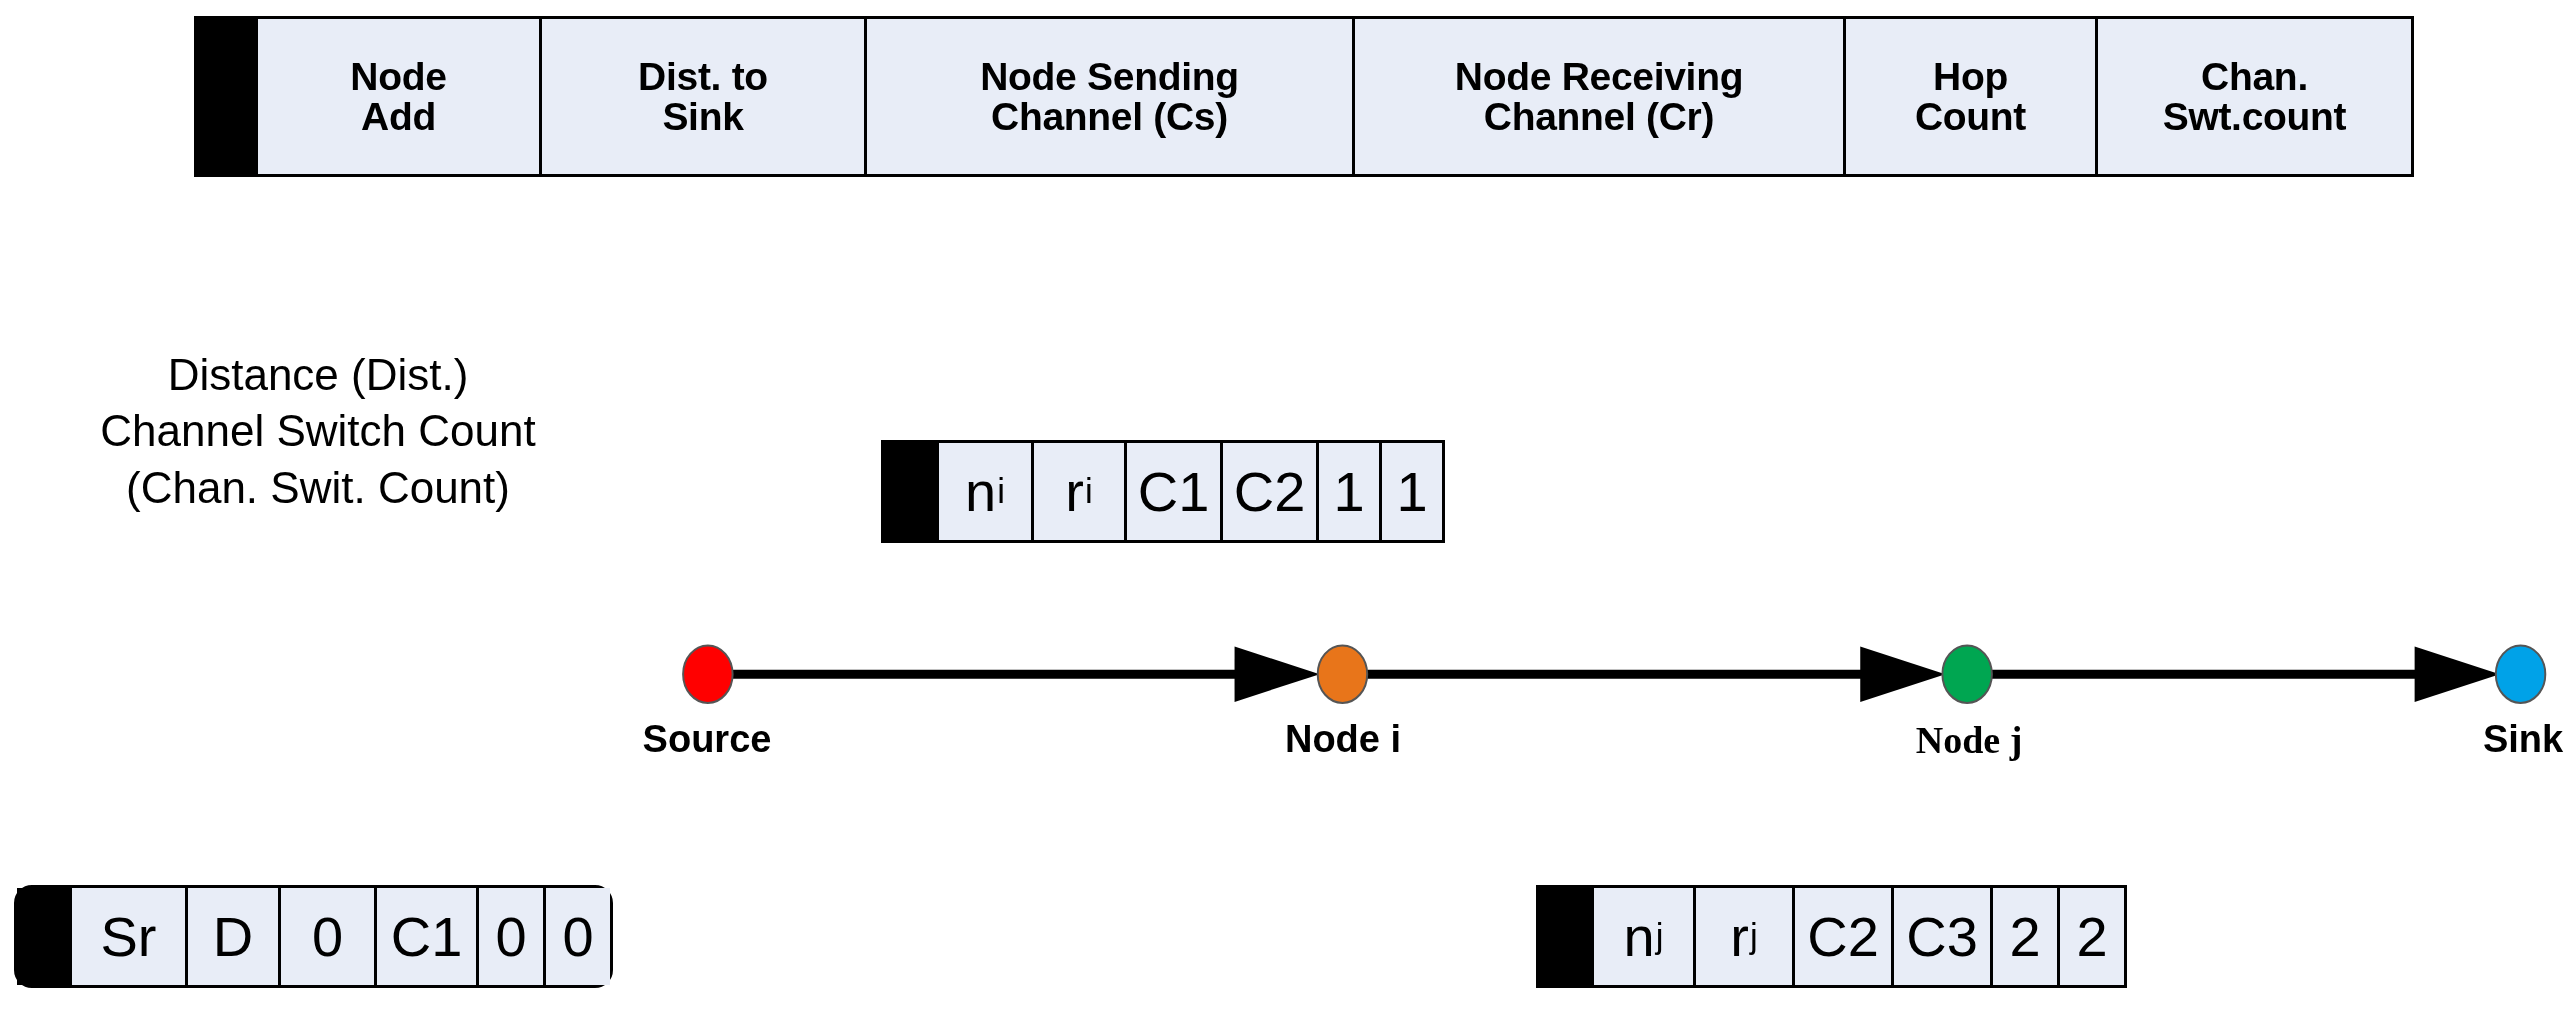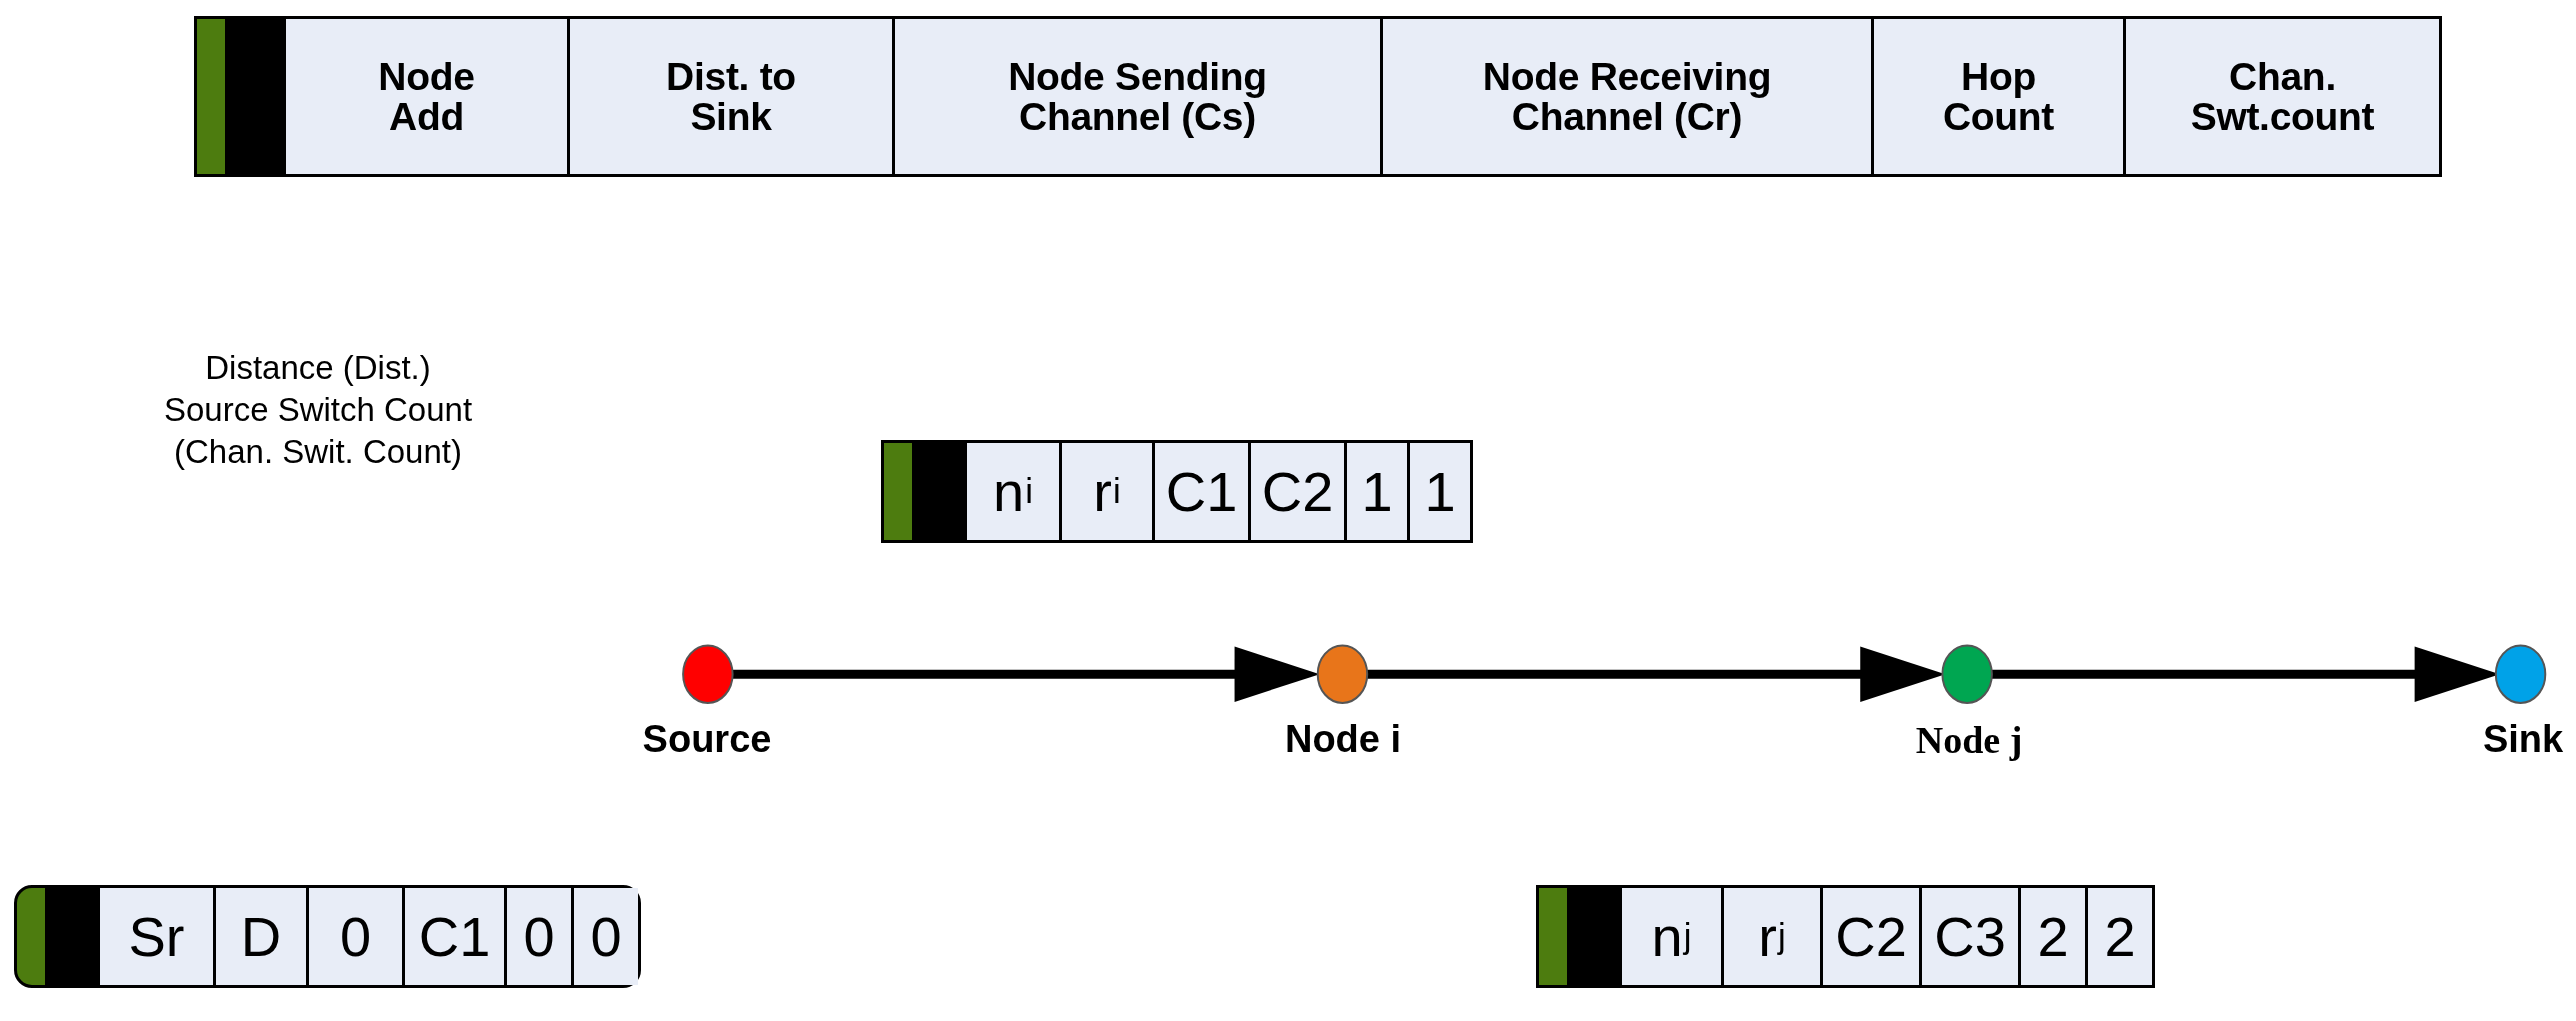--- a/index.html
+++ b/index.html
@@ -16,22 +16,21 @@
     color: #000000;
   }
 
   
   .packet {
     position: absolute;
     display: flex;
     align-items: stretch;
     box-sizing: border-box;
     border: 3px solid #000000;
-    background: #4d7c0f;
-    padding-left: 28px;
+    background: #5eead4;
   }
   .packet .lead-block {
     background: #000000;
     flex: 0 0 auto;
   }
   .packet .cell {
     box-sizing: border-box;
     border-left: 3px solid #000000;
     display: flex;
     align-items: center;
@@ -72,21 +71,21 @@
 
   .sub { font-size: 0.62em; vertical-align: -0.28em; padding-left: 1px; }
 
   
   #legend {
     position: absolute;
     left: 60px;
     top: 347px;
     width: 516px;
     text-align: center;
-    font-size: 33px;
+    font-size: 44px;
     line-height: 1.28;
     font-family: "Liberation Sans", sans-serif;
     white-space: nowrap;
   }
 
   
   #node-chain {
     position: absolute;
     left: 0;
     top: 595px;
@@ -146,21 +145,21 @@
   <div class="cell" style="width:316px">
     <div>
       <span>Chan.</span>
       <span>Swt.count</span>
     </div>
   </div>
 </div>
 
 <div id="legend">
   <div>Distance (Dist.)</div>
-  <div>Source Switch Count</div>
+  <div>Channel Switch Count</div>
   <div>(Chan. Swit. Count)</div>
 </div>
 
 <div class="packet data-packet" id="packet-node-i">
   <div class="lead-block"></div>
   <div class="cell" style="width:95px">
     <span>n</span>
       <span class="sub">i</span>
   </div>
   <div class="cell" style="width:93px">

